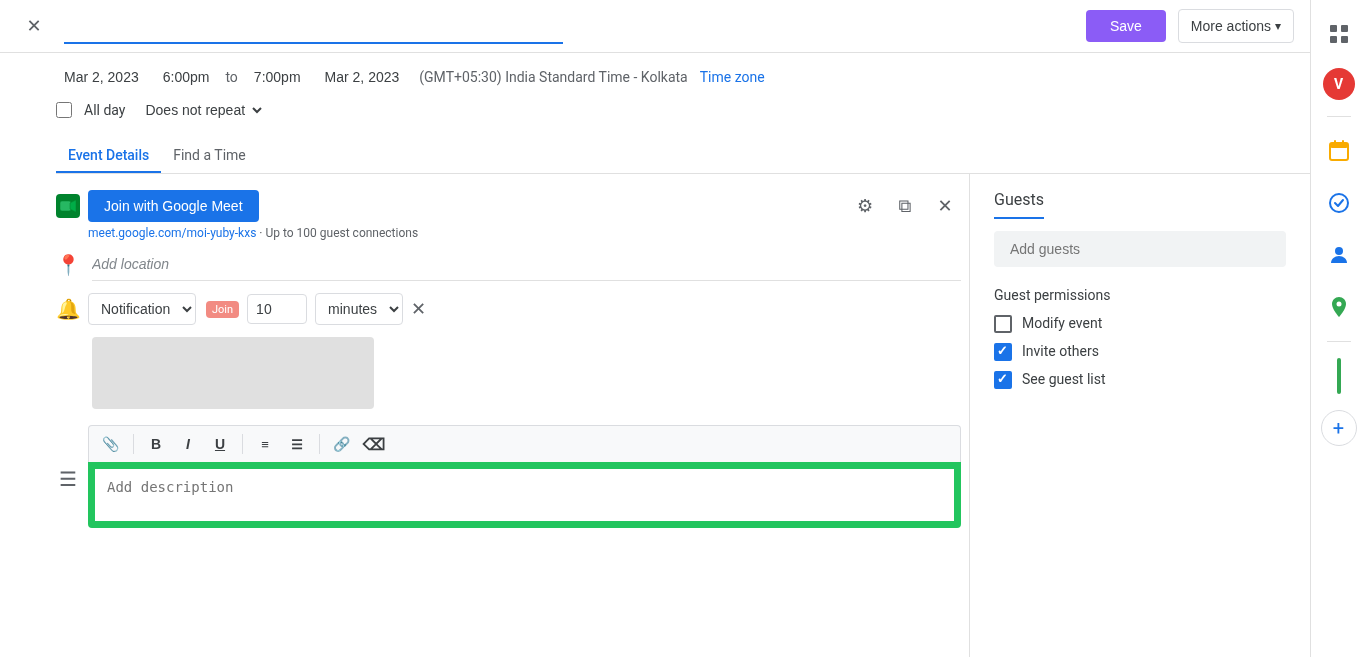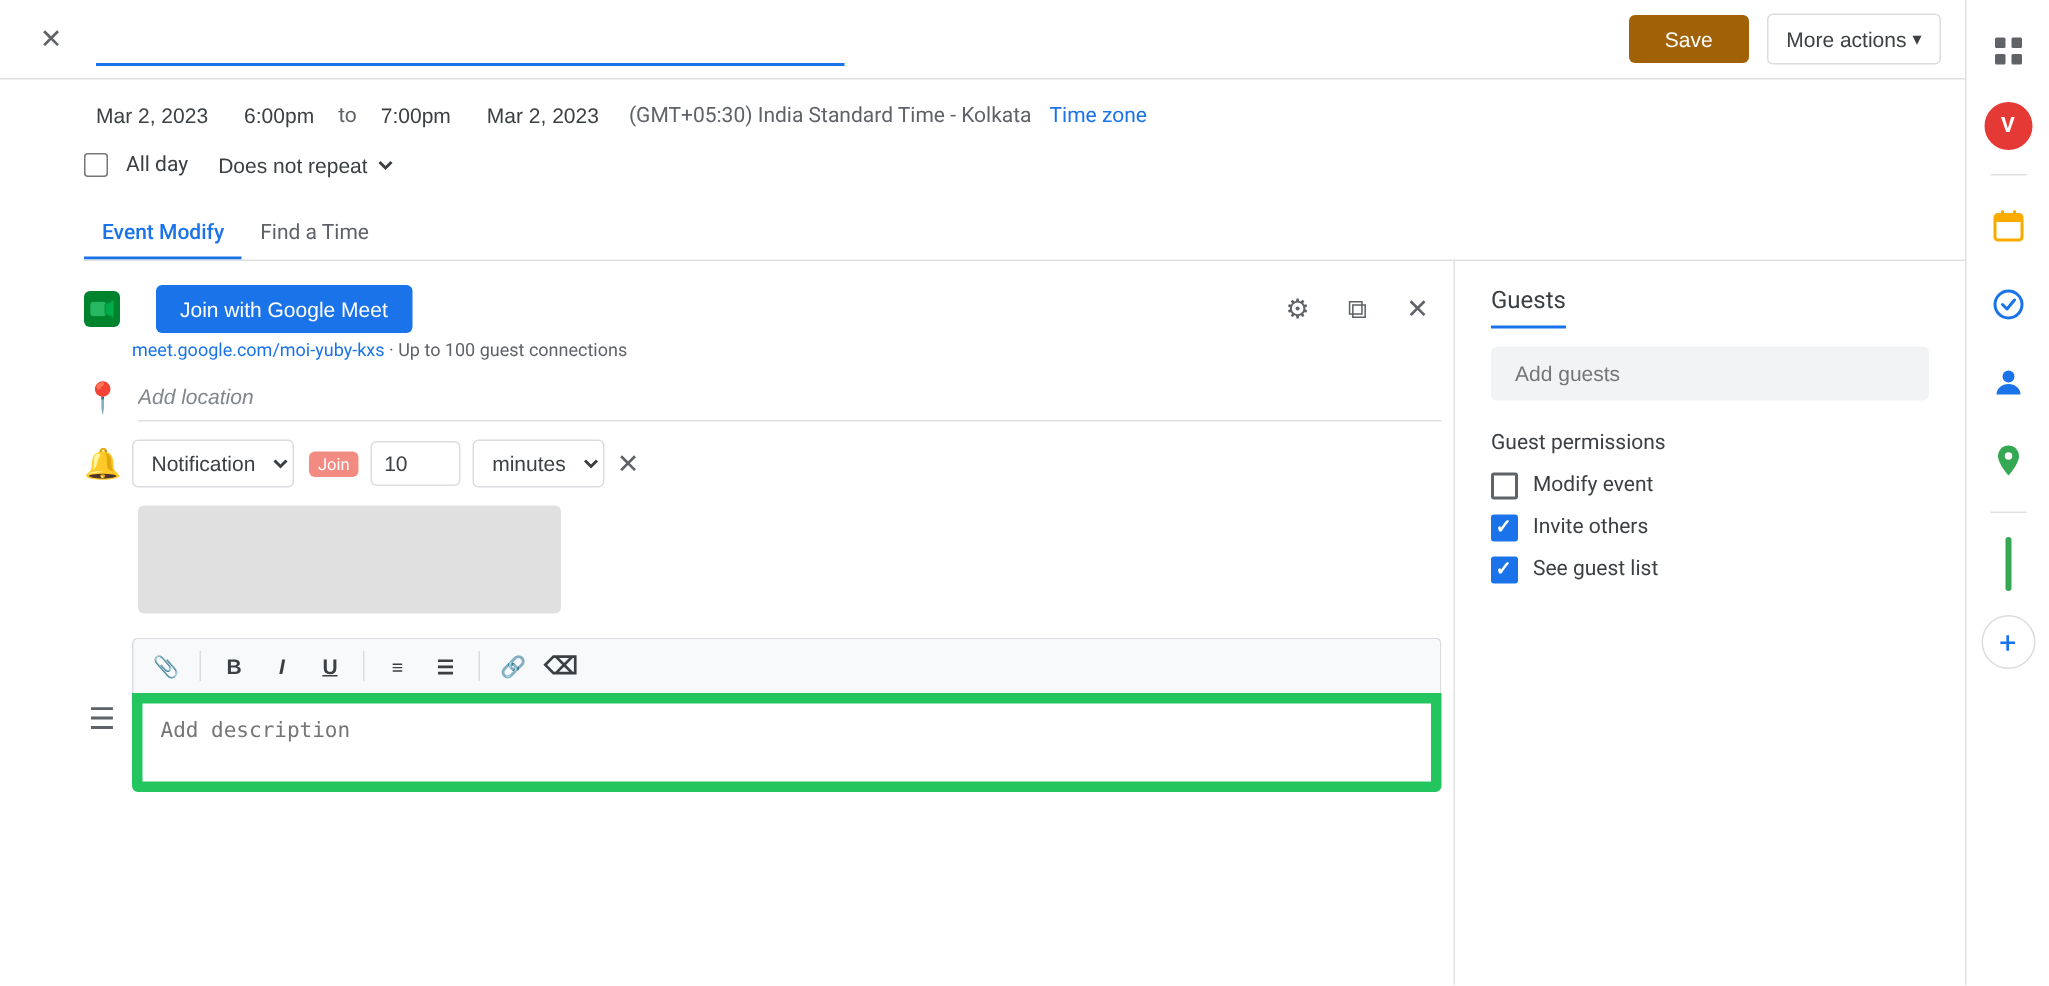--- a/index.html
+++ b/index.html
@@ -4,21 +4,21 @@
   <style>
     * { box-sizing: border-box; margin: 0; padding: 0; }
     body { font-family: 'Google Sans', Roboto, Arial, sans-serif; background: #fff; width: 1366px; height: 657px; overflow: hidden; display: flex; }
 
     .main-content { flex: 1; display: flex; flex-direction: column; padding: 0; }
 
     
     .top-bar { display: flex; align-items: center; padding: 8px 16px; border-bottom: 1px solid #e0e0e0; gap: 12px; }
     .close-btn { width: 36px; height: 36px; display: flex; align-items: center; justify-content: center; cursor: pointer; border-radius: 50%; border: none; background: transparent; font-size: 18px; color: #5f6368; }
     .title-input { flex: 1; border: none; border-bottom: 2px solid #1a73e8; outline: none; font-size: 22px; color: #3c4043; padding: 4px 0; }
-    .save-btn { background: #a16207; color: #fff; border: none; border-radius: 4px; padding: 8px 24px; font-size: 14px; font-weight: 500; cursor: pointer; }
+    .save-btn { background: #8b5cf6; color: #fff; border: none; border-radius: 4px; padding: 8px 24px; font-size: 14px; font-weight: 500; cursor: pointer; }
     .more-actions-btn { display: flex; align-items: center; gap: 4px; border: 1px solid #dadce0; border-radius: 4px; padding: 8px 12px; font-size: 14px; color: #3c4043; background: #fff; cursor: pointer; }
 
     
     .datetime-row { display: flex; align-items: center; padding: 12px 16px 0 56px; gap: 8px; flex-wrap: wrap; }
     .date-chip, .time-chip { border: none; background: transparent; color: #3c4043; font-size: 14px; cursor: pointer; padding: 4px 8px; border-radius: 4px; }
     .to-text { color: #5f6368; font-size: 14px; text-align: center; }
     .timezone-text { color: #5f6368; font-size: 14px; margin-left: 4px; }
     .timezone-link { color: #1a73e8; font-size: 14px; cursor: pointer; text-decoration: none; margin-left: 4px; }
 
     
@@ -29,21 +29,21 @@
 
     
     .tabs-row { display: flex; padding: 8px 16px 0 56px; border-bottom: none; margin-top: 8px; }
     .tab { padding: 8px 12px; font-size: 14px; cursor: pointer; color: #5f6368; border-bottom: 2px solid transparent; }
     .tab.active { color: #1a73e8; border-bottom: 2px solid #1a73e8; font-weight: 500; }
 
     
     .body-area { display: flex; flex: 1; overflow: hidden; }
     .left-panel { flex: 1; padding: 16px 8px 16px 56px; overflow-y: auto; border-right: 1px solid #e0e0e0; }
     .right-panel { width: 340px; padding: 16px 24px; overflow-y: auto; }
-    .meet-btn { background: #1a73e8; color: #fff; border: none; border-radius: 4px; padding: 8px 16px; font-size: 14px; font-weight: 500; cursor: pointer; display: flex; align-items: center; gap: 8px; margin-left: 16px; }
+    .meet-btn { background: #1a73e8; color: #fff; border: none; border-radius: 4px; padding: 8px 16px; font-size: 14px; font-weight: 500; cursor: pointer; display: flex; align-items: center; gap: 8px; }
     .meet-action-btn { background: transparent; border: none; cursor: pointer; color: #5f6368; font-size: 18px; width: 32px; height: 32px; display: flex; align-items: center; justify-content: center; border-radius: 50%; }
     .meet-link { font-size: 12px; color: #5f6368; margin-top: 4px; }
     .meet-link-blue { color: #1a73e8; }
 
     
     .field-row { display: flex; align-items: center; gap: 12px; margin-bottom: 12px; }
     .field-icon { color: #5f6368; font-size: 20px; width: 24px; text-align: center; flex-shrink: 0; }
     .field-input { flex: 1; border: none; border-bottom: 1px solid #e0e0e0; outline: none; font-size: 14px; color: #3c4043; padding: 8px 0; background: transparent; font-style: italic; }
     .field-input::placeholder { color: #80868b; }
 
@@ -117,21 +117,21 @@
 
   <div class="allday-row">
     <input type="checkbox" class="allday-checkbox" style="">
     <label class="allday-label">All day</label>
     <select class="repeat-select">
       <option>Does not repeat</option>
     </select>
   </div>
 
   <div class="tabs-row">
-    <div class="tab active">Event Modify</div>
+    <div class="tab active">Event Details</div>
     <div class="tab">Find a Time</div>
   </div>
   <div style="border-bottom: 1px solid #e0e0e0; margin-left: 56px;"></div>
 
   <div class="body-area">
 
     <div class="left-panel">
 
       <div style="display:flex; align-items:flex-start; gap:8px; margin-bottom:8px;">
         <div style="width:24px; flex-shrink:0; margin-top:4px;">

